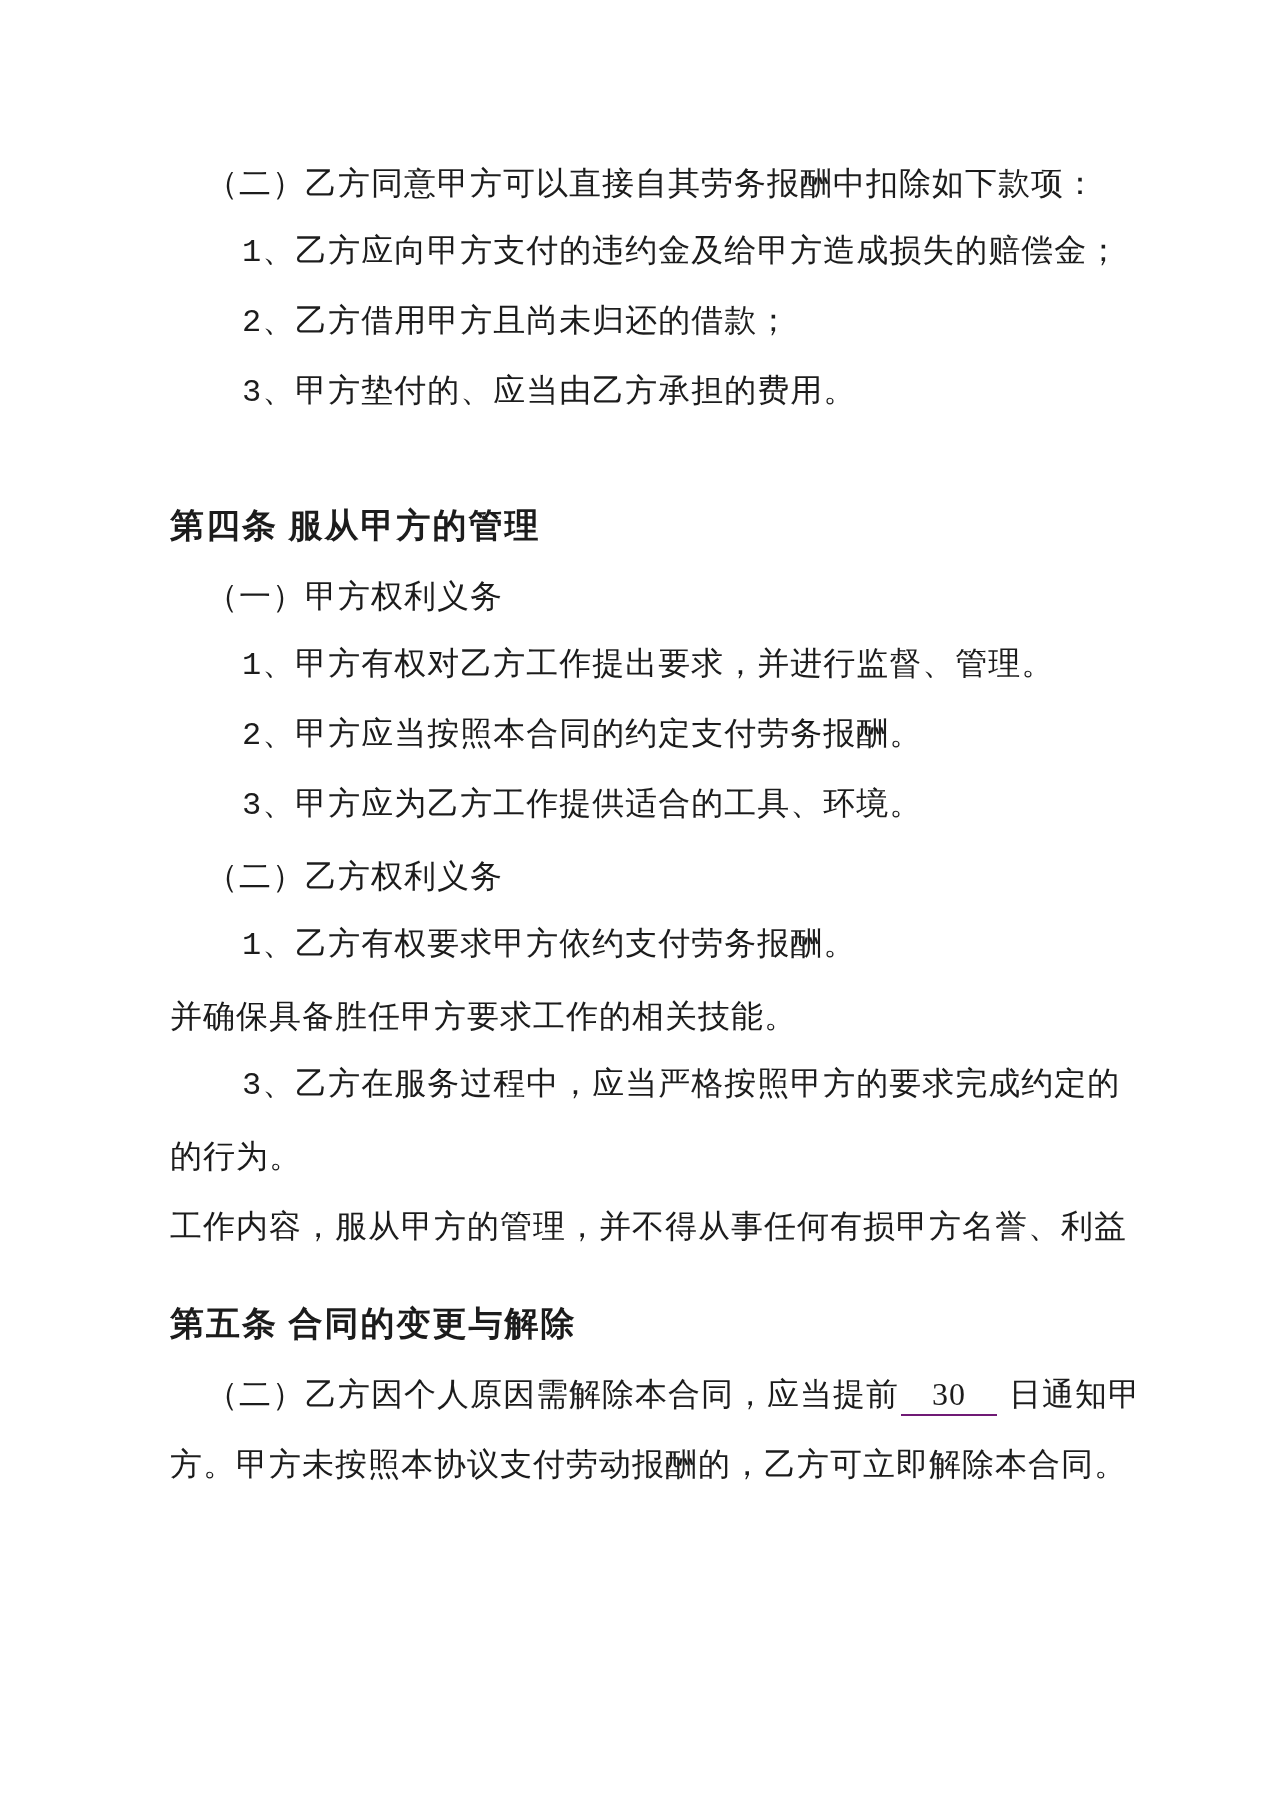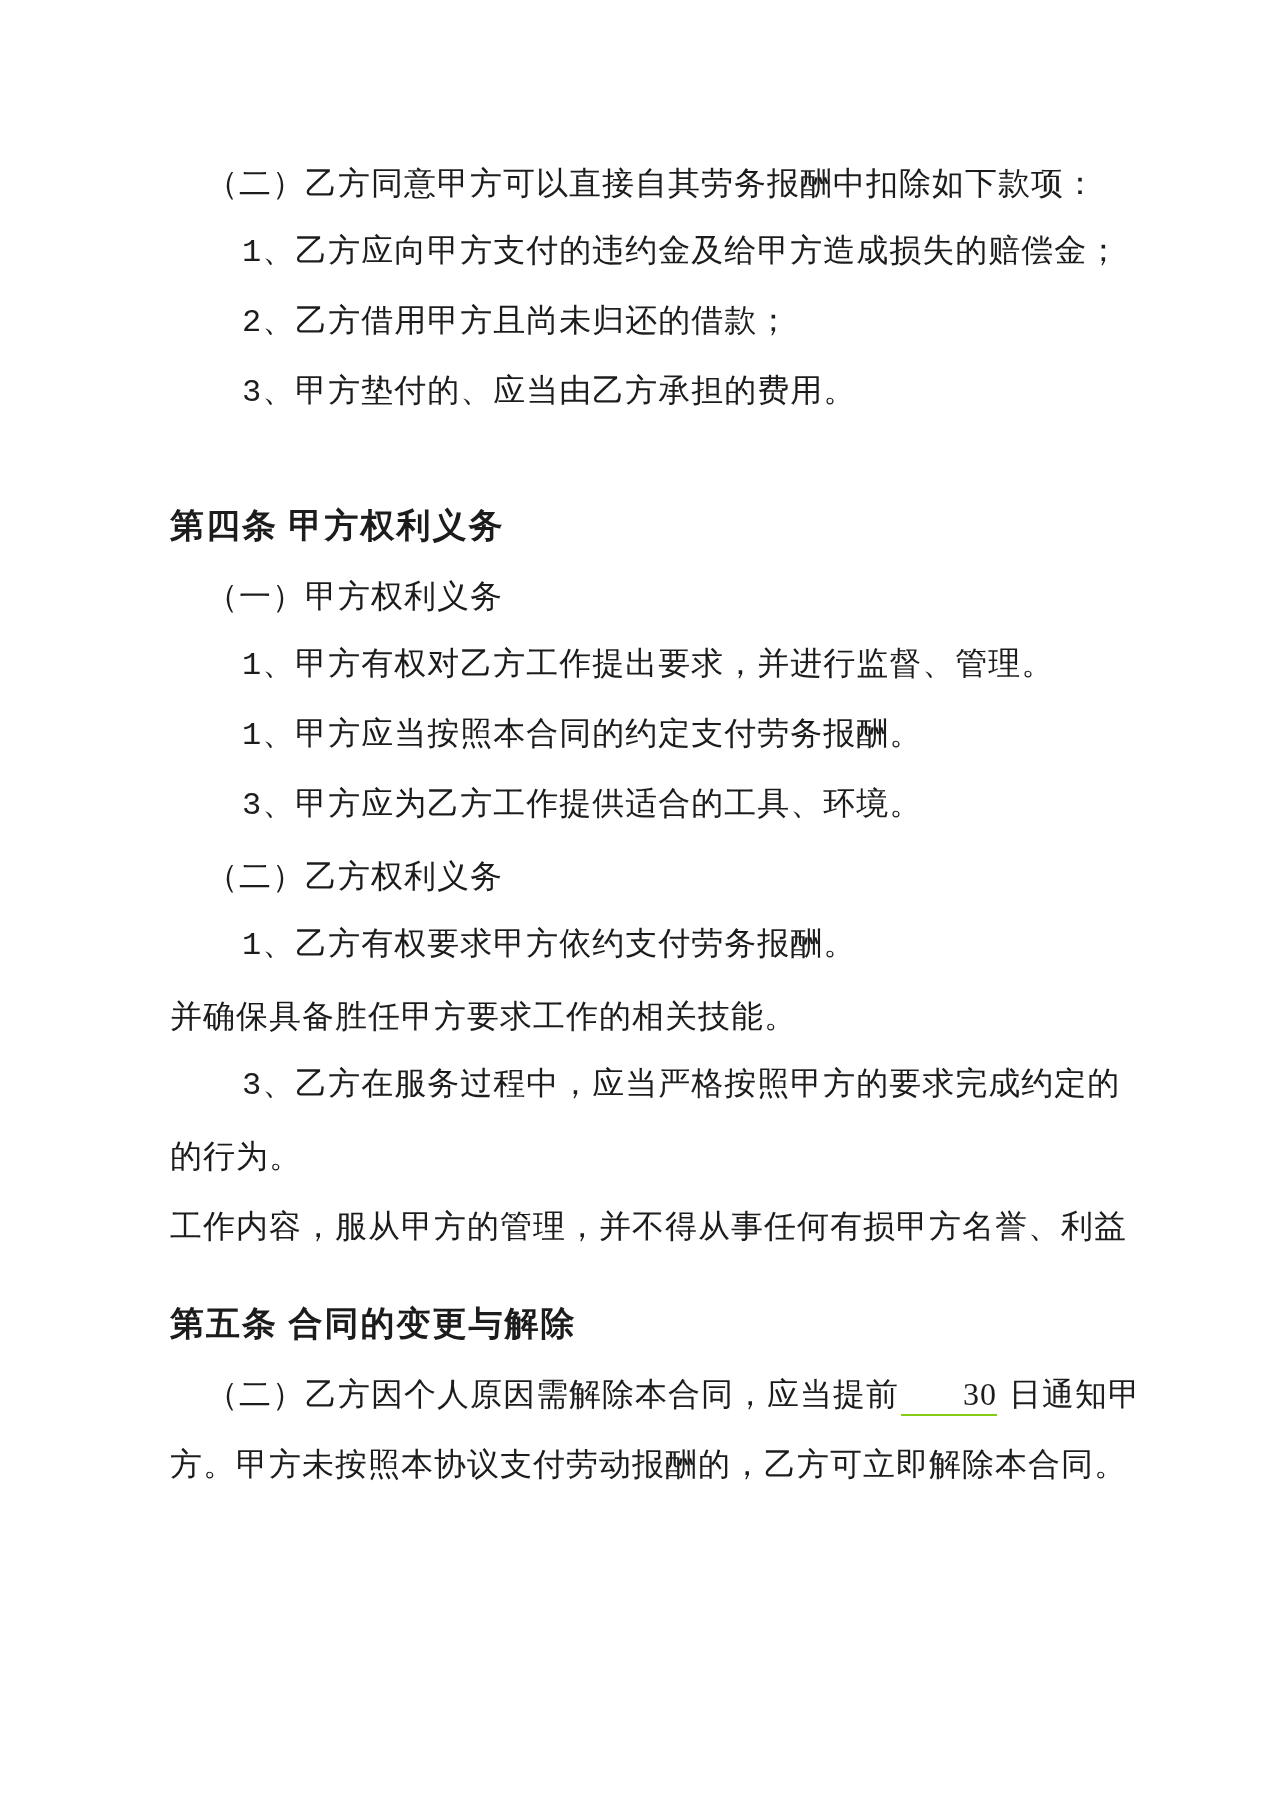--- a/index.html
+++ b/index.html
@@ -31,22 +31,22 @@
   .heading {
     font-weight: bold;
     font-size: 34px;
     letter-spacing: 2px;
   }
   .gap-before-art4 { margin-top: 63px; }
   .gap-before-art5 { margin-top: 28px; }
   .blank {
     display: inline-block;
     min-width: 96px;
-    text-align: right;
-    border-bottom: 2px solid #84cc16;
+    text-align: center;
+    border-bottom: 2px solid #701a75;
     margin: 0 12px 0 2px;
     line-height: 40px;
   }
   .watermark {
     position: absolute;
     left: 882px;
     top: 1586px;
     z-index: 0;
     color: #ececec;
     font-family: "Liberation Sans", "DejaVu Sans", sans-serif;
@@ -71,24 +71,24 @@
 
 <div class="page">
 
 
   <div class="content">
     <div class="line indent-b">（二）乙方同意甲方可以直接自其劳务报酬中扣除如下款项：</div>
     <div class="line indent-n">1、乙方应向甲方支付的违约金及给甲方造成损失的赔偿金；</div>
     <div class="line indent-n">2、乙方借用甲方且尚未归还的借款；</div>
     <div class="line indent-n">3、甲方垫付的、应当由乙方承担的费用。</div>
 
-    <div class="line heading gap-before-art4">第四条 甲方权利义务</div>
+    <div class="line heading gap-before-art4">第四条 服从甲方的管理</div>
     <div class="line indent-b">（一）甲方权利义务</div>
     <div class="line indent-n">1、甲方有权对乙方工作提出要求，并进行监督、管理。</div>
-    <div class="line indent-n">1、甲方应当按照本合同的约定支付劳务报酬。</div>
+    <div class="line indent-n">2、甲方应当按照本合同的约定支付劳务报酬。</div>
     <div class="line indent-n">3、甲方应为乙方工作提供适合的工具、环境。</div>
     <div class="line indent-b">（二）乙方权利义务</div>
     <div class="line indent-n">1、乙方有权要求甲方依约支付劳务报酬。</div>
     <div class="line">并确保具备胜任甲方要求工作的相关技能。</div>
     <div class="line indent-n">3、乙方在服务过程中，应当严格按照甲方的要求完成约定的</div>
     <div class="line">的行为。</div>
     <div class="line">工作内容，服从甲方的管理，并不得从事任何有损甲方名誉、利益</div>
 
     <div class="line heading gap-before-art5">第五条 合同的变更与解除</div>
     <div class="line indent-b"><span>（二）乙方因个人原因需解除本合同，应当提前</span><span class="blank"><span>30</span></span><span>日通知甲</span></div>

